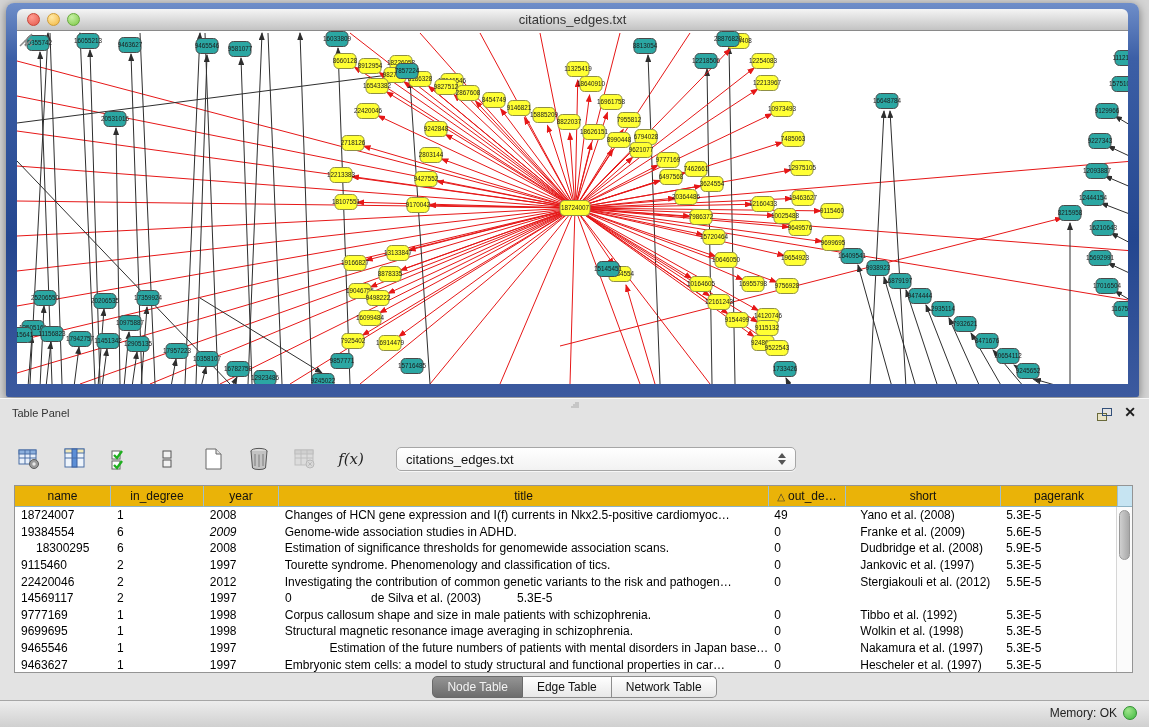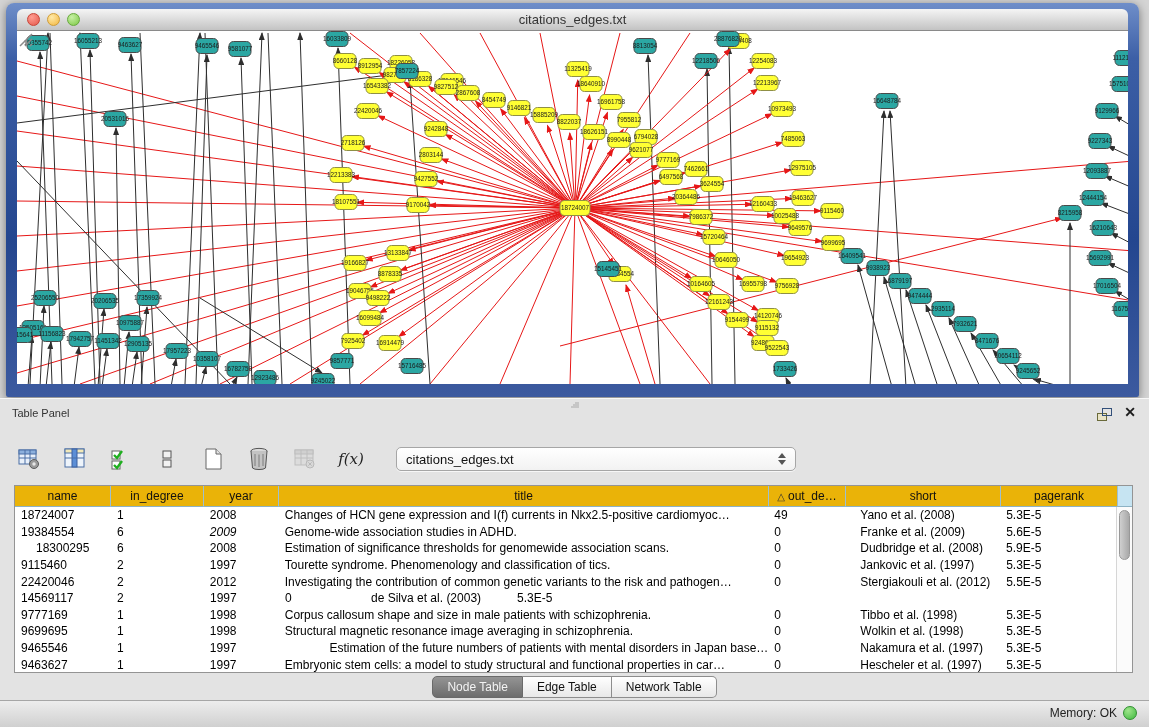--- a/index.html
+++ b/index.html
@@ -872,21 +872,21 @@
           <div class="td" style="width: 77px;">0</div>
           <div class="td" style="width: 155px; padding-left: 15px;">de Silva et al. (2003)</div>
           <div class="td" style="width: 117px;">5.3E-5</div>
         </div>
         <div class="tr">
           <div class="td" style="width: 96px;">9777169</div>
           <div class="td" style="width: 93px;">1</div>
           <div class="td" style="width: 75px;">1998</div>
           <div class="td" style="width: 490px;">Corpus callosum shape and size in male patients with schizophrenia.</div>
           <div class="td" style="width: 77px;">0</div>
-          <div class="td" style="width: 155px; padding-left: 15px;">Tibbo et al. (1998)</div>
+          <div class="td" style="width: 155px; padding-left: 15px;">Tibbo et al. (1992)</div>
           <div class="td" style="width: 117px;">5.3E-5</div>
         </div>
         <div class="tr">
           <div class="td" style="width: 96px;">9699695</div>
           <div class="td" style="width: 93px;">1</div>
           <div class="td" style="width: 75px;">1998</div>
           <div class="td" style="width: 490px;">Structural magnetic resonance image averaging in schizophrenia.</div>
           <div class="td" style="width: 77px;">0</div>
           <div class="td" style="width: 155px; padding-left: 15px;">Wolkin et al. (1998)</div>
           <div class="td" style="width: 117px;">5.3E-5</div>

